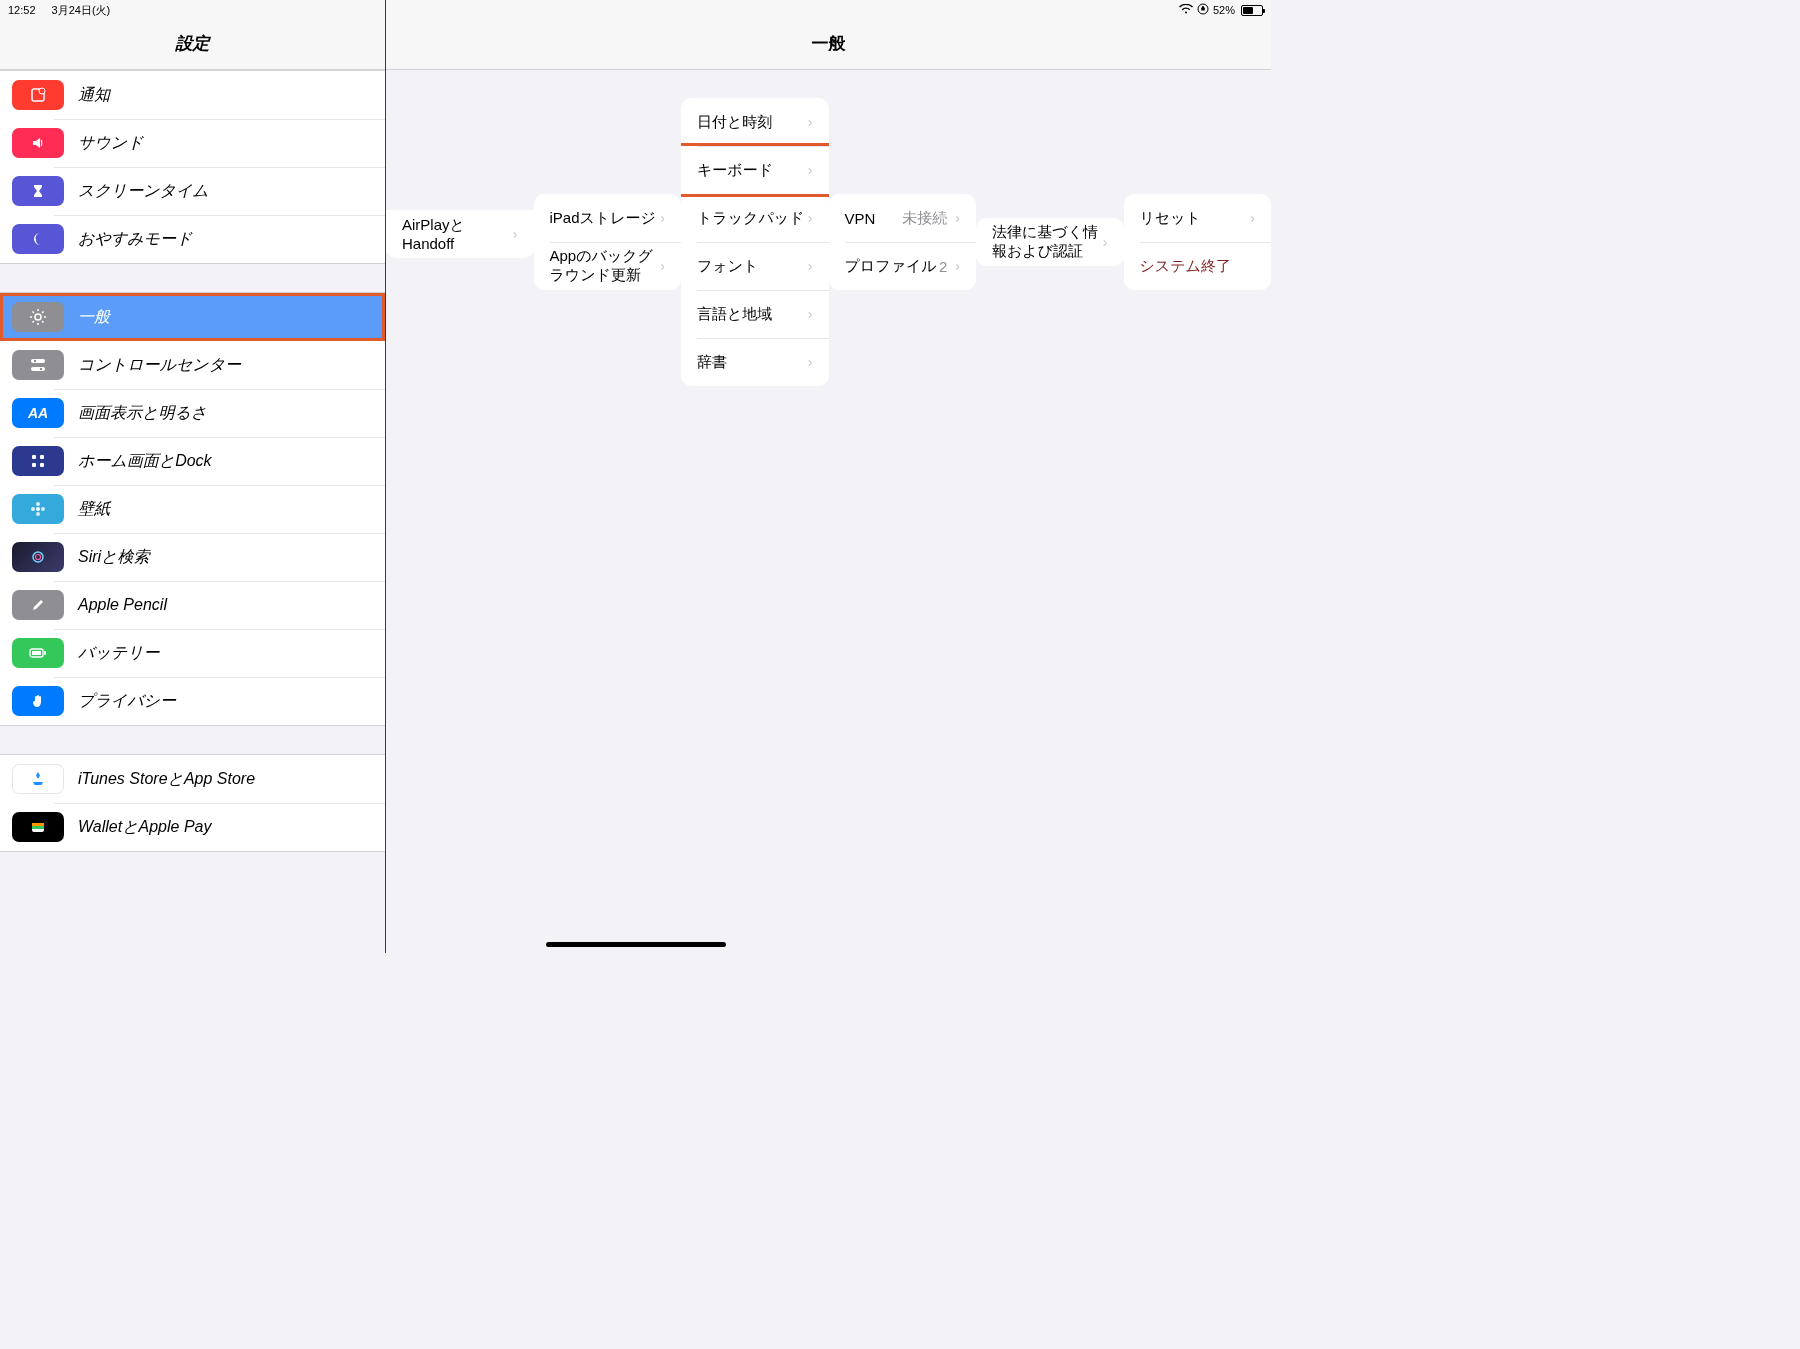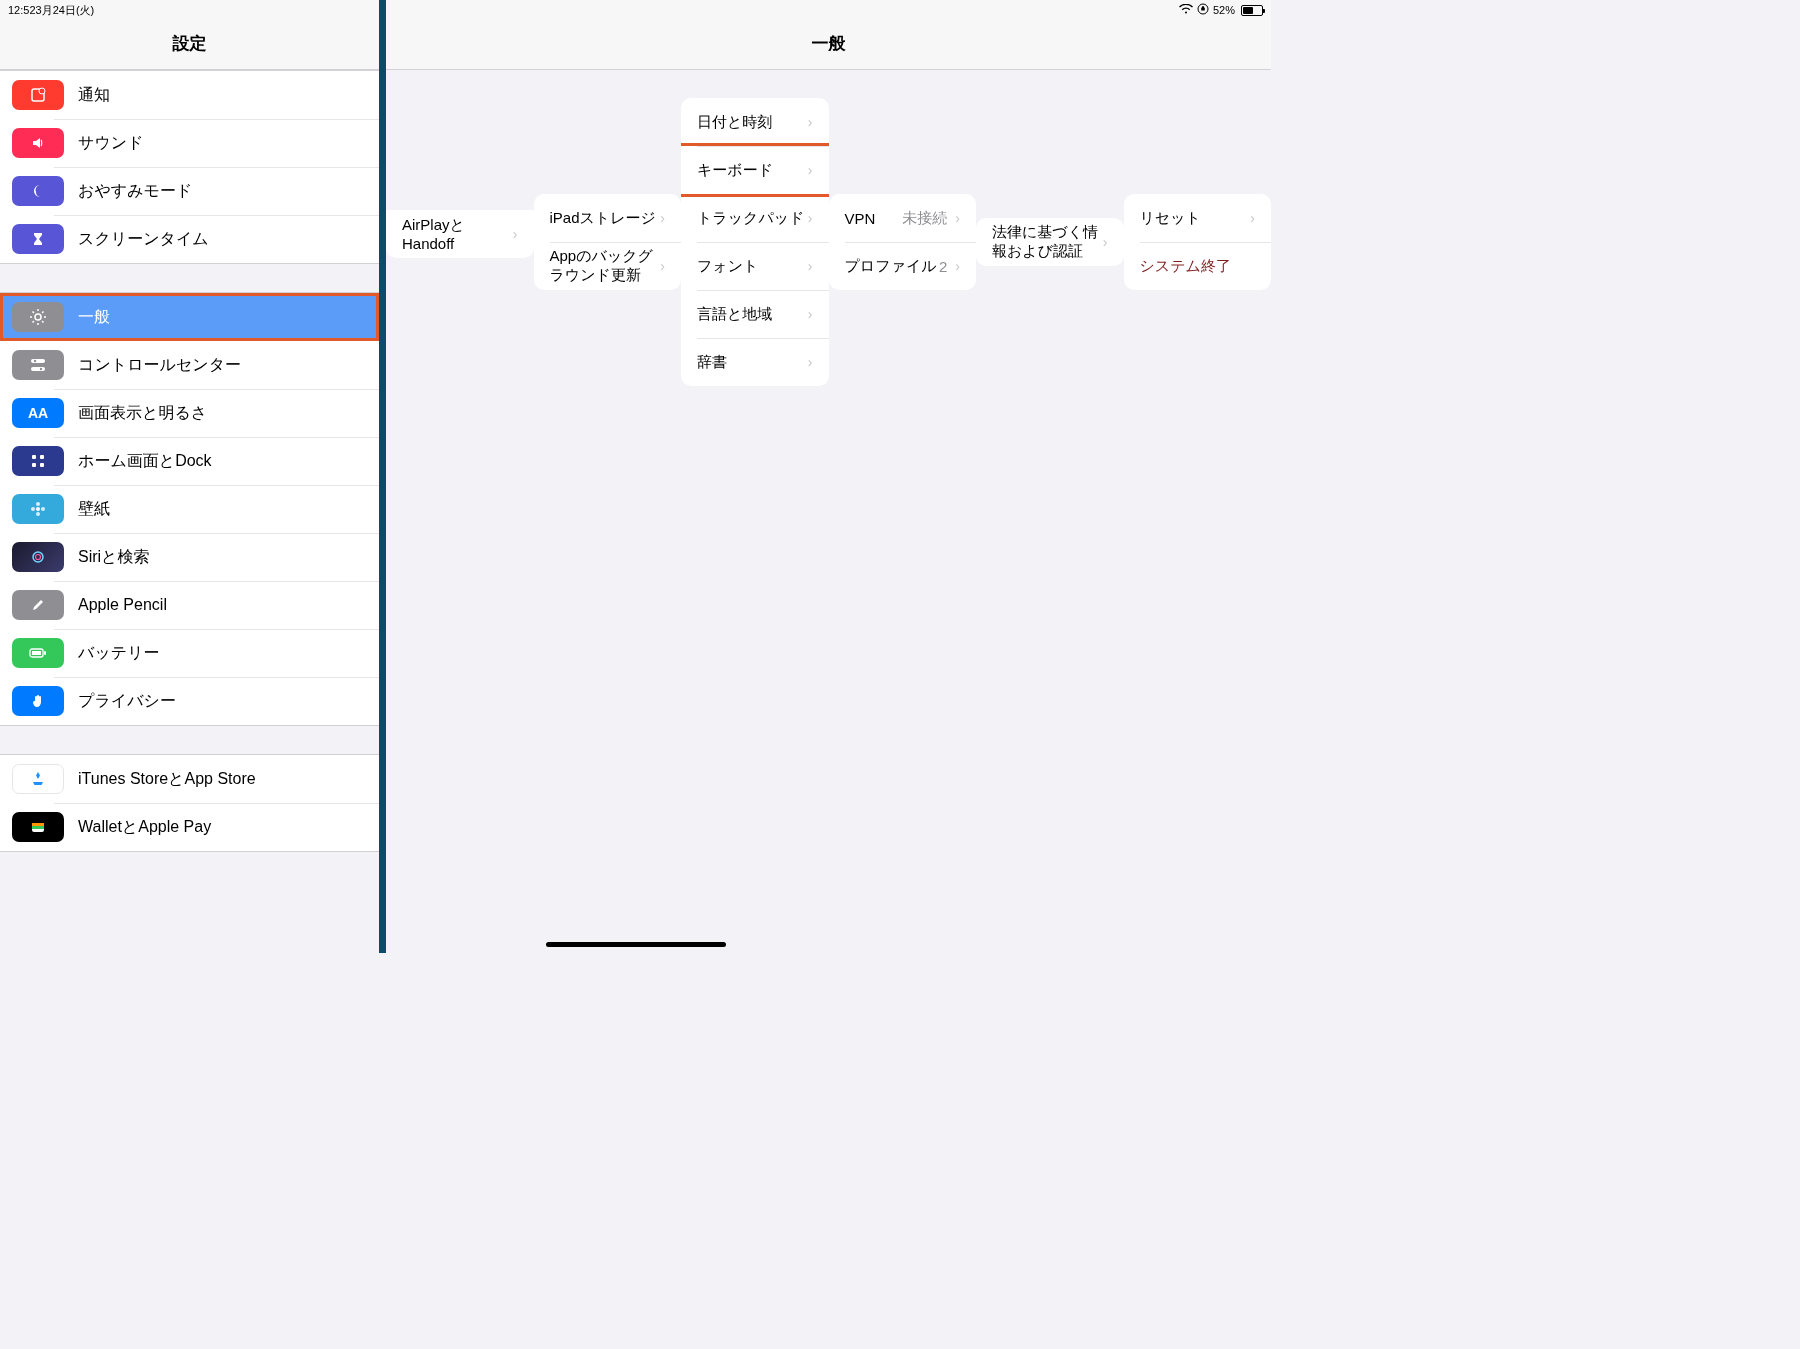--- a/index.html
+++ b/index.html
@@ -16,21 +16,21 @@
   top: 0; left: 0; right: 0;
   height: 20px;
   display: flex;
   justify-content: space-between;
   align-items: center;
   padding: 0 8px;
   font-size: 11px;
   background: transparent;
   z-index: 10;
 }
-.status-left { display: flex; align-items: center; gap: 0; font-weight: 500; }
+.status-left { display: flex; align-items: center; gap: 16px; font-weight: 500; }
 .status-right { display: flex; align-items: center; gap: 4px; }
 .battery-box {
   display: inline-block;
   width: 22px; height: 11px;
   border: 1px solid #000;
   border-radius: 2px;
   position: relative;
   margin-left: 2px;
 }
 .battery-box::after {
@@ -51,23 +51,24 @@
 .wifi-icon, .lock-icon { font-size: 11px; }
 
 .container {
   display: flex;
   height: 100%;
   padding-top: 0;
 }
 .sidebar {
   width: 386px;
   background: #f2f2f7;
-  border-right: 7px solid #0c4a6e;
+  border-right: 1px solid #0c4a6e;
   overflow-y: auto;
   flex-shrink: 0;
+  font-style: italic;
 }
 .detail {
   flex: 1;
   background: #f2f2f7;
   overflow-y: auto;
 }
 .header {
   height: 70px;
   display: flex;
   align-items: center;
@@ -252,34 +253,34 @@
       <div class="row">
         <div class="icon ic-sound">
             <svg width="16" height="16" viewBox="0 0 16 16">
               <path d="M3 6v4h3l4 3V3L6 6H3z" fill="#fff"></path>
               <path d="M11 5c1 1 1 5 0 6" stroke="#fff" stroke-width="1.2" fill="none"></path>
             </svg>
           </div>
         <span class="label">サウンド</span>
       </div>
       <div class="row">
+        <div class="icon ic-screen">
+            <svg width="16" height="16" viewBox="0 0 16 16">
+              <path d="M4 2h8v2l-3 4 3 4v2H4v-2l3-4-3-4V2z" fill="#fff"></path>
+            </svg>
+          </div>
+        <span class="label">スクリーンタイム</span>
+      </div>
+      <div class="row">
         <div class="icon ic-dnd">
             <svg width="16" height="16" viewBox="0 0 16 16">
               <path d="M10 2a6 6 0 100 12 5 5 0 01-4-5 5 5 0 014-7z" fill="#fff"></path>
             </svg>
           </div>
         <span class="label">おやすみモード</span>
-      </div>
-      <div class="row">
-        <div class="icon ic-screen">
-            <svg width="16" height="16" viewBox="0 0 16 16">
-              <path d="M4 2h8v2l-3 4 3 4v2H4v-2l3-4-3-4V2z" fill="#fff"></path>
-            </svg>
-          </div>
-        <span class="label">スクリーンタイム</span>
       </div>
     </div>
 
     <div class="group">
       <div class="row selected highlighted">
         <div class="icon ic-general">
             <svg width="18" height="18" viewBox="0 0 18 18">
               <circle cx="9" cy="9" r="3" fill="none" stroke="#fff" stroke-width="1.5"></circle>
               <path d="M9 1v2M9 15v2M1 9h2M15 9h2M3.5 3.5l1.4 1.4M13.1 13.1l1.4 1.4M3.5 14.5l1.4-1.4M13.1 4.9l1.4-1.4" stroke="#fff" stroke-width="1.5"></path>
             </svg>

